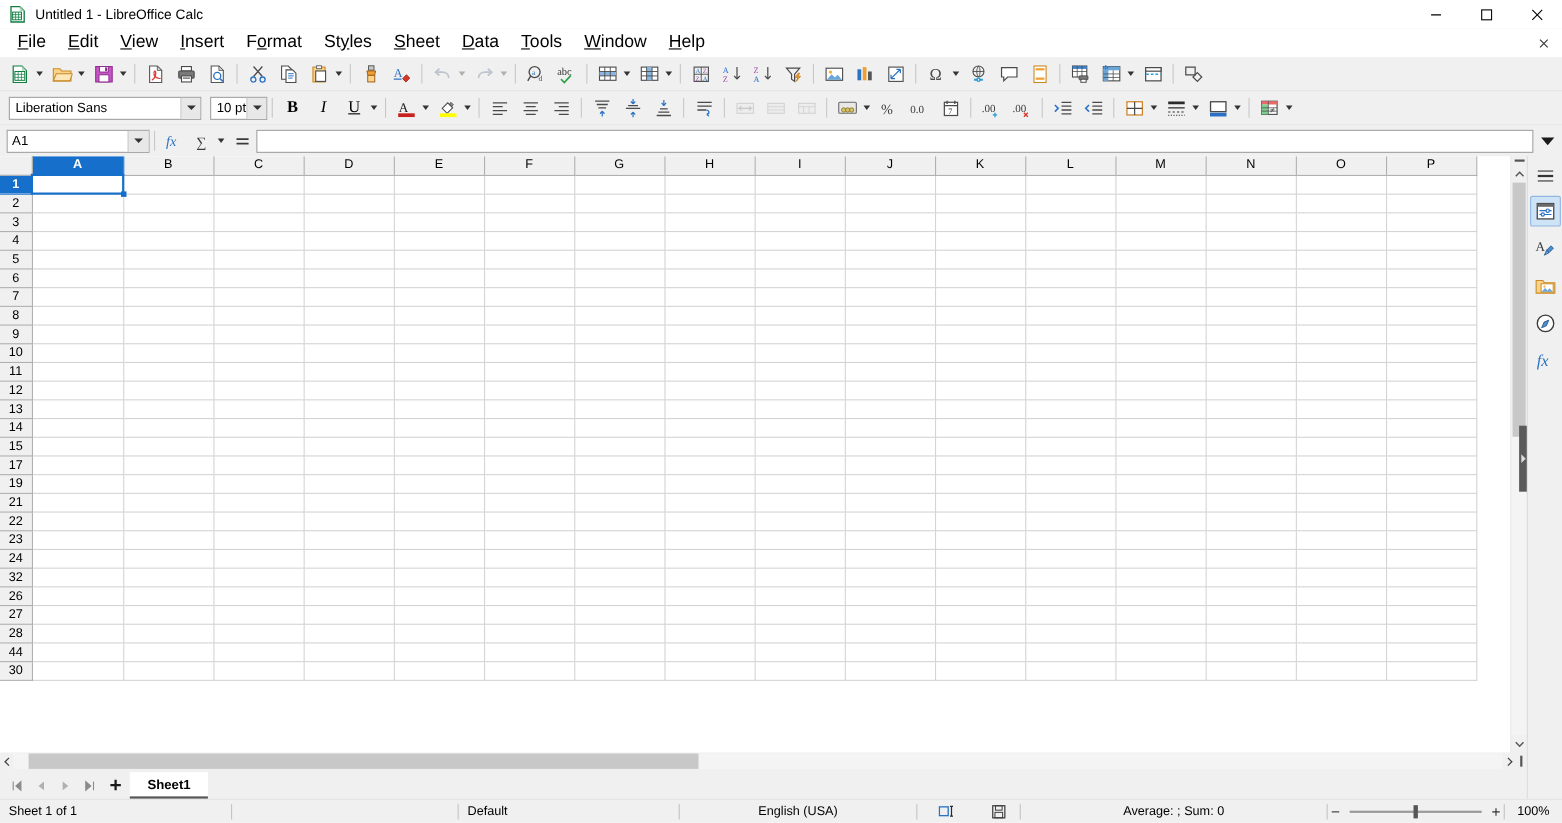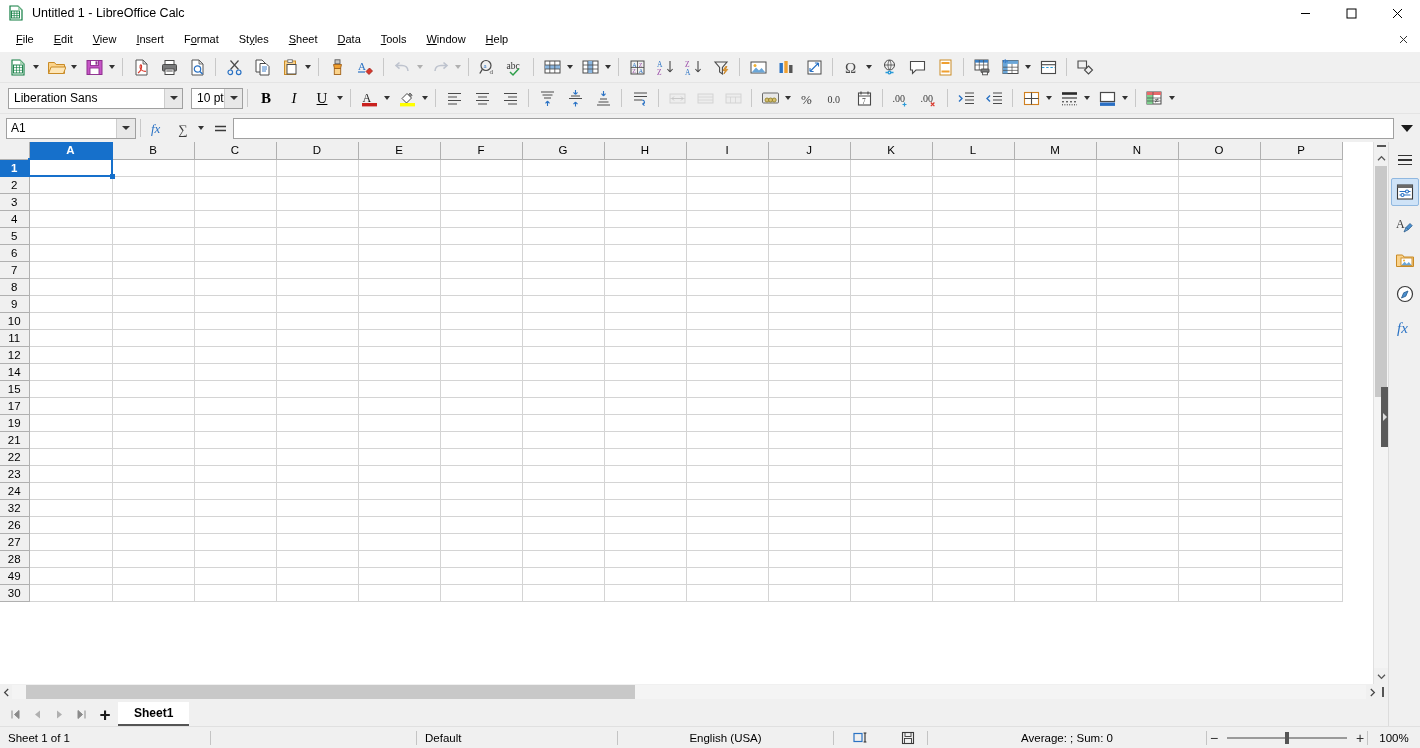--- a/index.html
+++ b/index.html
@@ -15,21 +15,21 @@
 
   
   .titlebar { height:26px; background:#ffffff; display:flex; align-items:center; position:relative; flex:0 0 26px; }
   .titlebar .app-icon { width:16px; height:16px; margin-left:8px; margin-right:8px; position:relative; }
   .titlebar .title { font-size:12.5px; color:#000; }
   .win-buttons { position:absolute; right:0; top:0; height:26px; display:flex; }
   .win-btn { width:46px; height:26px; display:flex; align-items:center; justify-content:center; font-size:13px; color:#000; }
 
   
   .menubar { height:26px; background:#ffffff; display:flex; align-items:center; padding-left:6px; position:relative; flex:0 0 26px; }
-  .menuitem { padding:4px 10px; font-size:11px; color:#000; line-height:14px; }
+  .menuitem { padding:4px 10px; font-size:16px; color:#000; line-height:14px; }
   .menuitem u { text-decoration:underline; }
   .doc-close { position:absolute; right:8px; top:4px; width:18px; height:18px; display:flex; align-items:center; justify-content:center; font-size:12px; color:#333; }
 
   
   .toolbar { height:31px; background:#f0f0f0; display:flex; align-items:center; padding:0 4px; flex:0 0 31px; border-bottom:1px solid #e4e4e4; }
   .toolbar.second { height:31px; flex:0 0 31px; }
   .tb-item { height:26px; min-width:26px; display:flex; align-items:center; justify-content:center; position:relative; margin:0 1px; }
   .tb-drop { width:11px; height:26px; display:flex; align-items:center; justify-content:center; margin-left:-2px; margin-right:1px; }
   .tb-drop:after { content:""; border-left:3.5px solid transparent; border-right:3.5px solid transparent; border-top:4px solid #333; }
   .tb-drop.dim:after { border-top-color:#b0b0b0; }
@@ -961,20 +961,39 @@
                   <td class="cell" style="width: 82px;"></td>
                   <td class="cell" style="width: 82px;"></td>
                   <td class="cell" style="width: 82px;"></td>
                   <td class="cell" style="width: 82px;"></td>
                   <td class="cell" style="width: 82px;"></td>
                   <td class="cell" style="width: 82px;"></td>
                   <td class="cell" style="width: 82px;"></td>
                   <td class="cell" style="width: 82px;"></td>
                 </tr>
                 <tr>
+                  <th class="rowhdr">13</th>
+                  <td class="cell" style="width: 83px;"></td>
+                  <td class="cell" style="width: 82px;"></td>
+                  <td class="cell" style="width: 82px;"></td>
+                  <td class="cell" style="width: 82px;"></td>
+                  <td class="cell" style="width: 82px;"></td>
+                  <td class="cell" style="width: 82px;"></td>
+                  <td class="cell" style="width: 82px;"></td>
+                  <td class="cell" style="width: 82px;"></td>
+                  <td class="cell" style="width: 82px;"></td>
+                  <td class="cell" style="width: 82px;"></td>
+                  <td class="cell" style="width: 82px;"></td>
+                  <td class="cell" style="width: 82px;"></td>
+                  <td class="cell" style="width: 82px;"></td>
+                  <td class="cell" style="width: 82px;"></td>
+                  <td class="cell" style="width: 82px;"></td>
+                  <td class="cell" style="width: 82px;"></td>
+                </tr>
+                <tr>
                   <th class="rowhdr">14</th>
                   <td class="cell" style="width: 83px;"></td>
                   <td class="cell" style="width: 82px;"></td>
                   <td class="cell" style="width: 82px;"></td>
                   <td class="cell" style="width: 82px;"></td>
                   <td class="cell" style="width: 82px;"></td>
                   <td class="cell" style="width: 82px;"></td>
                   <td class="cell" style="width: 82px;"></td>
                   <td class="cell" style="width: 82px;"></td>
                   <td class="cell" style="width: 82px;"></td>
@@ -1189,21 +1208,21 @@
                   <td class="cell" style="width: 82px;"></td>
                   <td class="cell" style="width: 82px;"></td>
                   <td class="cell" style="width: 82px;"></td>
                   <td class="cell" style="width: 82px;"></td>
                   <td class="cell" style="width: 82px;"></td>
                   <td class="cell" style="width: 82px;"></td>
                   <td class="cell" style="width: 82px;"></td>
                   <td class="cell" style="width: 82px;"></td>
                 </tr>
                 <tr>
-                  <th class="rowhdr">49</th>
+                  <th class="rowhdr">44</th>
                   <td class="cell" style="width: 83px;"></td>
                   <td class="cell" style="width: 82px;"></td>
                   <td class="cell" style="width: 82px;"></td>
                   <td class="cell" style="width: 82px;"></td>
                   <td class="cell" style="width: 82px;"></td>
                   <td class="cell" style="width: 82px;"></td>
                   <td class="cell" style="width: 82px;"></td>
                   <td class="cell" style="width: 82px;"></td>
                   <td class="cell" style="width: 82px;"></td>
                   <td class="cell" style="width: 82px;"></td>

